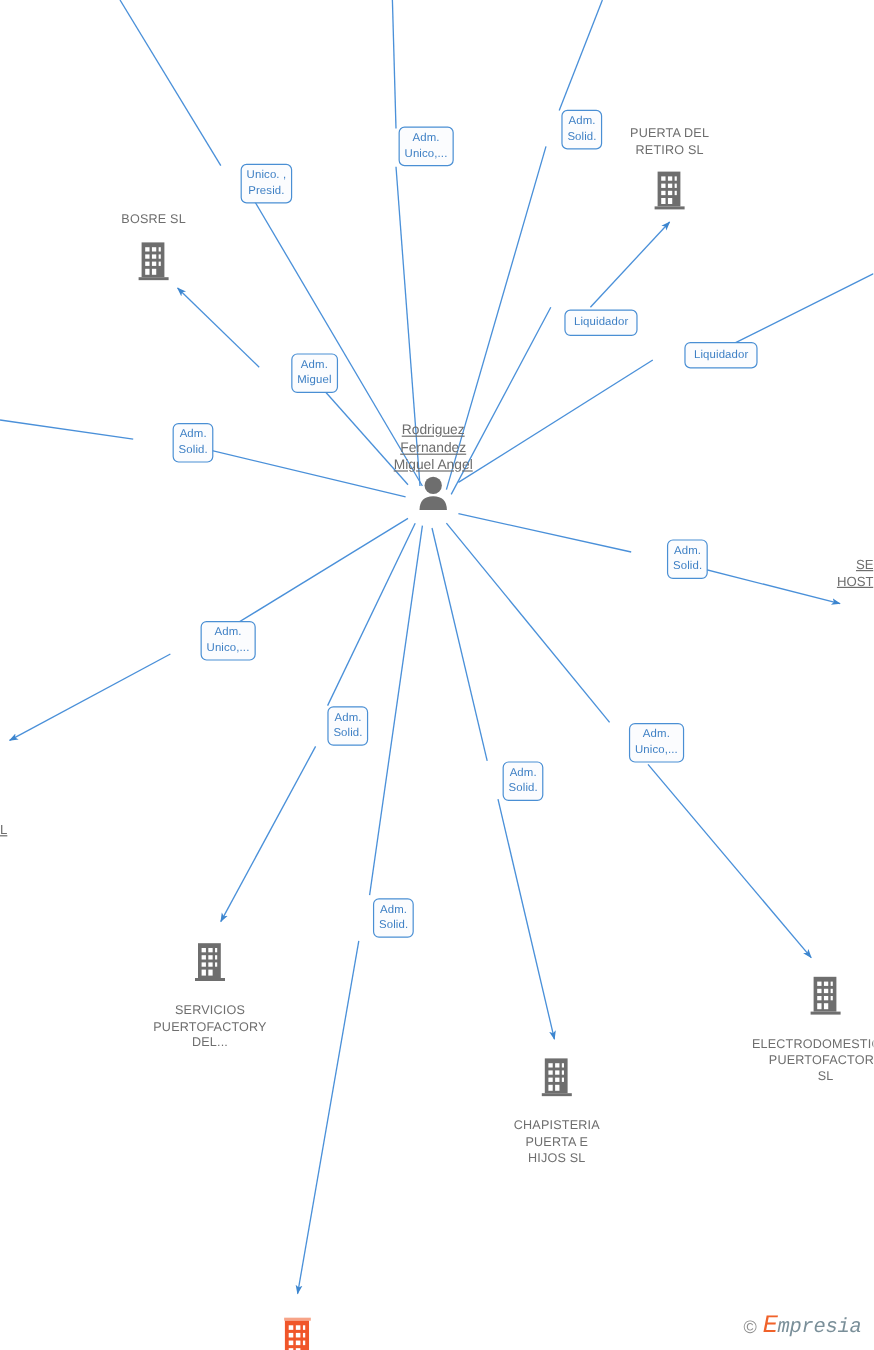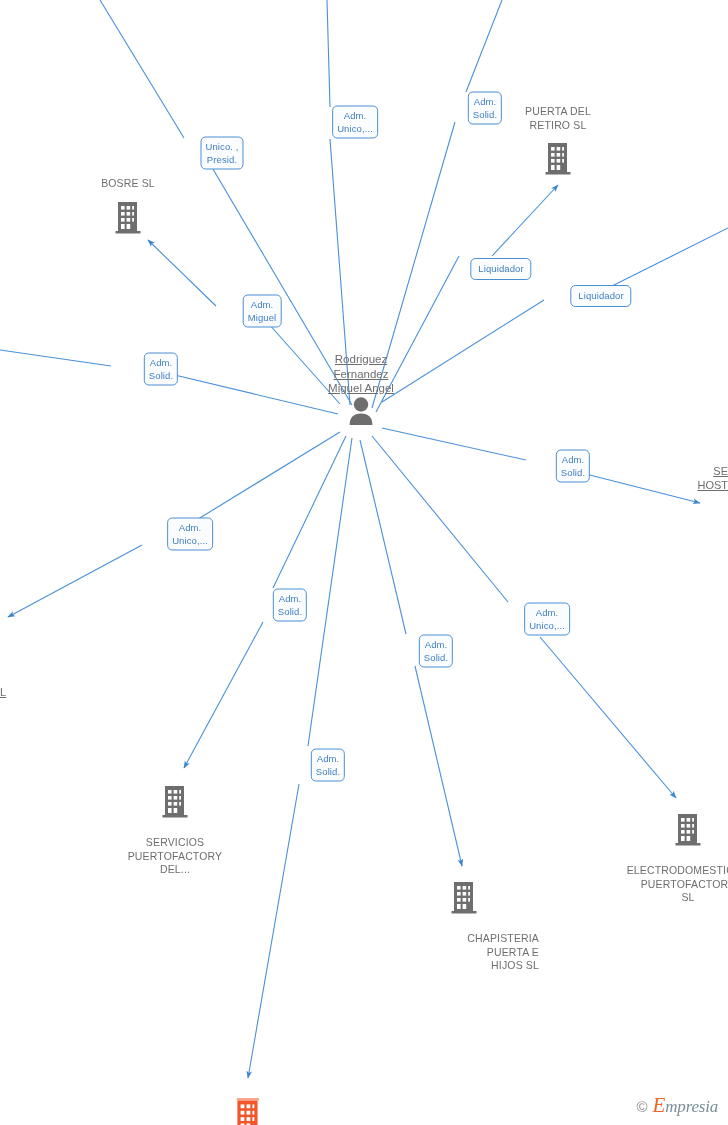--- a/index.html
+++ b/index.html
@@ -99,21 +99,21 @@
     display: flex;
     align-items: center;
     gap: 5px;
   }
   #watermark .copy {
     color: #8d8d8d;
     font-size: 15px;
     line-height: 15px;
   }
   #watermark .brand {
-    font-family: Liberation Serif, serif;
+    font-family: Liberation Mono, monospace;
     font-style: italic;
     font-size: 17px;
     line-height: 17px;
     color: #7a8f99;
     letter-spacing: -.2px;
   }
   #watermark .brand .cap { color: #f0622a; font-size: 21px; }
 </style>
 </head>
 <body>
@@ -318,21 +318,21 @@
         </g>
       </svg>
     </div>
     <div class="caption">
       <div>SERVICIOS</div>
       <div>PUERTOFACTORY</div>
       <div>DEL...</div>
     </div>
   </div>
 
-  <div class="node caption-below" style="left:464px; top:872px;text-align:right;">
+  <div class="node caption-below" style="left:464px; top:872px;">
     <div class="icon-wrap">
       <svg width="28" height="34" viewBox="0 0 28 34">
         <rect x="4" y="2" width="19" height="29" fill="#6e6e6e"></rect>
         <rect x="1.5" y="31" width="25" height="2.5" fill="#6e6e6e"></rect>
         <g fill="#ffffff">
           <rect x="7" y="6" width="3.6" height="3.6"></rect>
           <rect x="12.6" y="6" width="3.6" height="3.6"></rect>
           <rect x="18.2" y="6" width="1.8" height="3.6"></rect>
           <rect x="7" y="12" width="3.6" height="3.6"></rect>
           <rect x="12.6" y="12" width="3.6" height="3.6"></rect>

